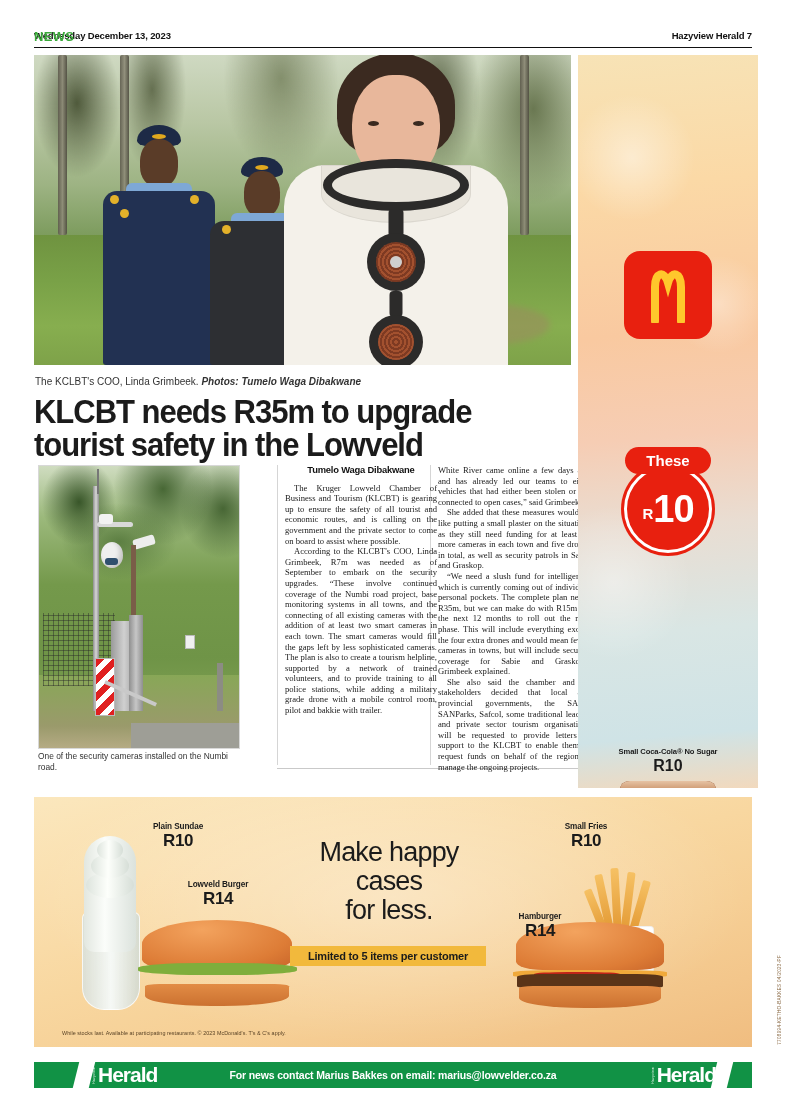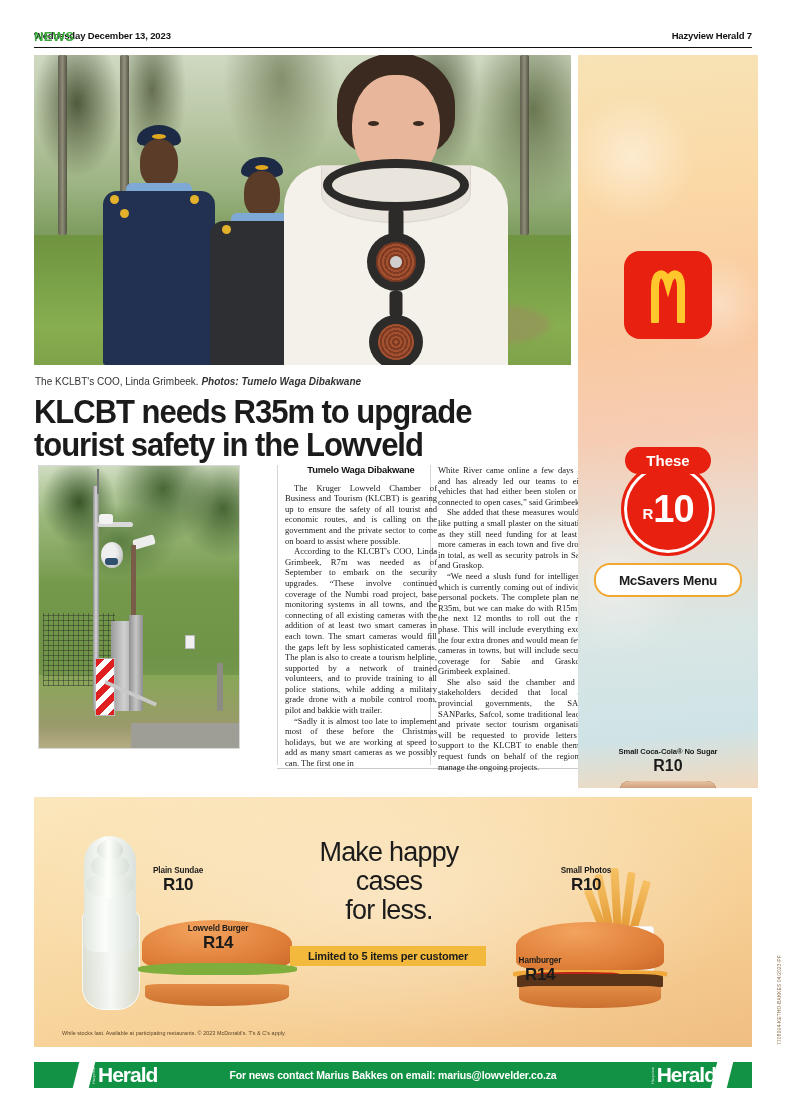--- a/index.html
+++ b/index.html
@@ -141,21 +141,21 @@
       background:linear-gradient(180deg,#b7673c 0%,#6a2012 14%,#47100a 55%,#320906 100%);
       border-radius:10px 10px 18px 18px/8px 8px 26px 26px;overflow:hidden;
       box-shadow:inset 0 0 10px rgba(0,0,0,.45);}
   #coke-glass .foam{position:absolute;left:0;top:0;width:100%;height:11px;background:linear-gradient(180deg,#e6c3a4,#c78d62);}
 
   
   #ad-bottom{position:absolute;left:34px;top:797px;width:718px;height:250px;overflow:hidden;
       background:linear-gradient(165deg,#fbe7bd 0%,#fadfae 24%,#f8d7a0 46%,#f6cf95 66%,#f3c68b 84%,#f0bd80 100%);}
   #ad-bottom .vignette{position:absolute;inset:0;background:radial-gradient(ellipse at 50% 40%, rgba(255,255,255,.35), transparent 70%);}
 
-  .pricetag{position:absolute;text-align:center;color:#1b1b1b;z-index:6;margin-top:44px;}
+  .pricetag{position:absolute;text-align:center;color:#1b1b1b;z-index:6;}
   .pricetag .lbl{font-size:8.2px;font-weight:bold;letter-spacing:-0.1px;white-space:nowrap;}
   .pricetag .amt{font-size:17px;font-weight:bold;line-height:19px;letter-spacing:-0.4px;}
 
   #slogan{position:absolute;left:286px;top:838px;width:206px;text-align:center;z-index:7;
       font-size:27px;line-height:29px;font-weight:normal;color:#1b1b1b;letter-spacing:-0.8px;}
   #limited{position:absolute;left:290px;top:946px;width:196px;height:20px;background:#f2b93c;z-index:7;
       display:flex;align-items:center;justify-content:center;font-size:11px;font-weight:bold;color:#1b1b1b;letter-spacing:-0.2px;}
   #legal{position:absolute;left:62px;top:1030px;font-size:5.4px;color:#5a4326;letter-spacing:0.05px;z-index:7;}
   #credit{position:absolute;right:4px;top:955px;font-size:4.6px;color:#8a6a45;z-index:7;
       writing-mode:vertical-rl;transform:rotate(180deg);letter-spacing:.3px;}
@@ -293,30 +293,30 @@
     <div class="cam-light"></div>
     <div class="cam-pole2"></div>
     <div class="cam-cab"></div>
     <div class="cam-cab2"></div>
     <div class="cam-chev"></div>
     <div class="cam-bar"></div>
     <div class="cam-post"></div>
     <div class="cam-sign"></div>
   </div>
 
+  <div class="cam-caption">One of the security cameras installed on the Numbi road.</div>
 
   <div class="vrule"></div>
   <div class="vrule2"></div>
   <div class="botrule"></div>
 
   <div class="col" id="col1">
     <div class="byline">Tumelo Waga Dibakwane</div>
     <p>The Kruger Lowveld Chamber of Business and Tourism (KLCBT) is gearing up to ensure the safety of all tourist and economic routes, and is calling on the government and the private sector to come on board to assist where possible.</p>
     <p>According to the KLCBT's COO, Linda Grimbeek, R7m was needed as of September to embark on the security upgrades. “These involve continued coverage of the Numbi road project, base monitoring systems in all towns, and the connecting of all existing cameras with the addition of at least two smart cameras in each town. The smart cameras would fill the gaps left by less sophisticated cameras. The plan is also to create a tourism helpline, supported by a network of trained volunteers, and to provide training to all police stations, while adding a military grade drone with a mobile control room, pilot and bakkie with trailer.</p>
-    <p>“Sadly it is almost too late to implement most of these before the Christmas holidays, but we are working at speed to add as many smart cameras as we possibly can. The first one in</p>
   </div>
 
   <div class="col" id="col2">
     <p class="noind">White River came online a few days ago and has already led our teams to eight vehicles that had either been stolen or are connected to open cases,” said Grimbeek.</p>
     <p>She added that these measures would be like putting a small plaster on the situation, as they still need funding for at least 15 more cameras in each town and five drones in total, as well as security patrols in Sabie and Graskop.</p>
     <p>“We need a slush fund for intelligence, which is currently coming out of individual personal pockets. The complete plan needs R35m, but we can make do with R15m for the next 12 months to roll out the next phase. This will include everything except the four extra drones and would mean fewer cameras in towns, but will include security coverage for Sabie and Graskop,” Grimbeek explained.</p>
     <p>She also said the chamber and its stakeholders decided that local and provincial governments, the SAPS, SANParks, Safcol, some traditional leaders and private sector tourism organisations will be requested to provide letters of support to the KLCBT to enable them to request funds on behalf of the region to manage the ongoing projects.</p>
   </div>
 </div>
 
@@ -329,21 +329,20 @@
     </svg>
   </div>
 
   <div id="from-badge">These</div>
 
   <div id="r10-circle">
     <span class="r">R</span>
       <span class="n">10</span>
   </div>
 
-  <div id="mcsavers">McSavers Menu</div>
 
   <div id="coke-label">Small Coca-Cola® No Sugar</div>
   <div id="coke-price">R10</div>
 
   <div id="coke-glass">
     <div class="foam"></div>
 
   </div>
 </div>
 
@@ -385,21 +384,21 @@
 <div class="fries">
   <div class="fry" style="left:16px;top:6px;width:8px;height:56px;transform:rotate(-12deg);"></div>
   <div class="fry" style="left:28px;top:0px;width:8px;height:62px;transform:rotate(-3deg);"></div>
   <div class="fry" style="left:40px;top:4px;width:8px;height:60px;transform:rotate(7deg);"></div>
   <div class="fry" style="left:52px;top:12px;width:8px;height:52px;transform:rotate(16deg);"></div>
   <div class="fry" style="left:8px;top:20px;width:8px;height:46px;transform:rotate(-22deg);"></div>
   <div class="carton"></div>
 </div>
 
 <div class="pricetag" style="left:538px;top:822px;width:96px;">
-  <div class="lbl">Small Photos</div>
+  <div class="lbl">Small Fries</div>
   <div class="amt">R10</div>
 </div>
 
 <div class="burger" id="burger-ham">
   <div class="bun-top"></div>
   <div class="cheese"></div>
   <div class="ketchup"></div>
   <div class="patty"></div>
   <div class="bun-bot"></div>
 </div>

